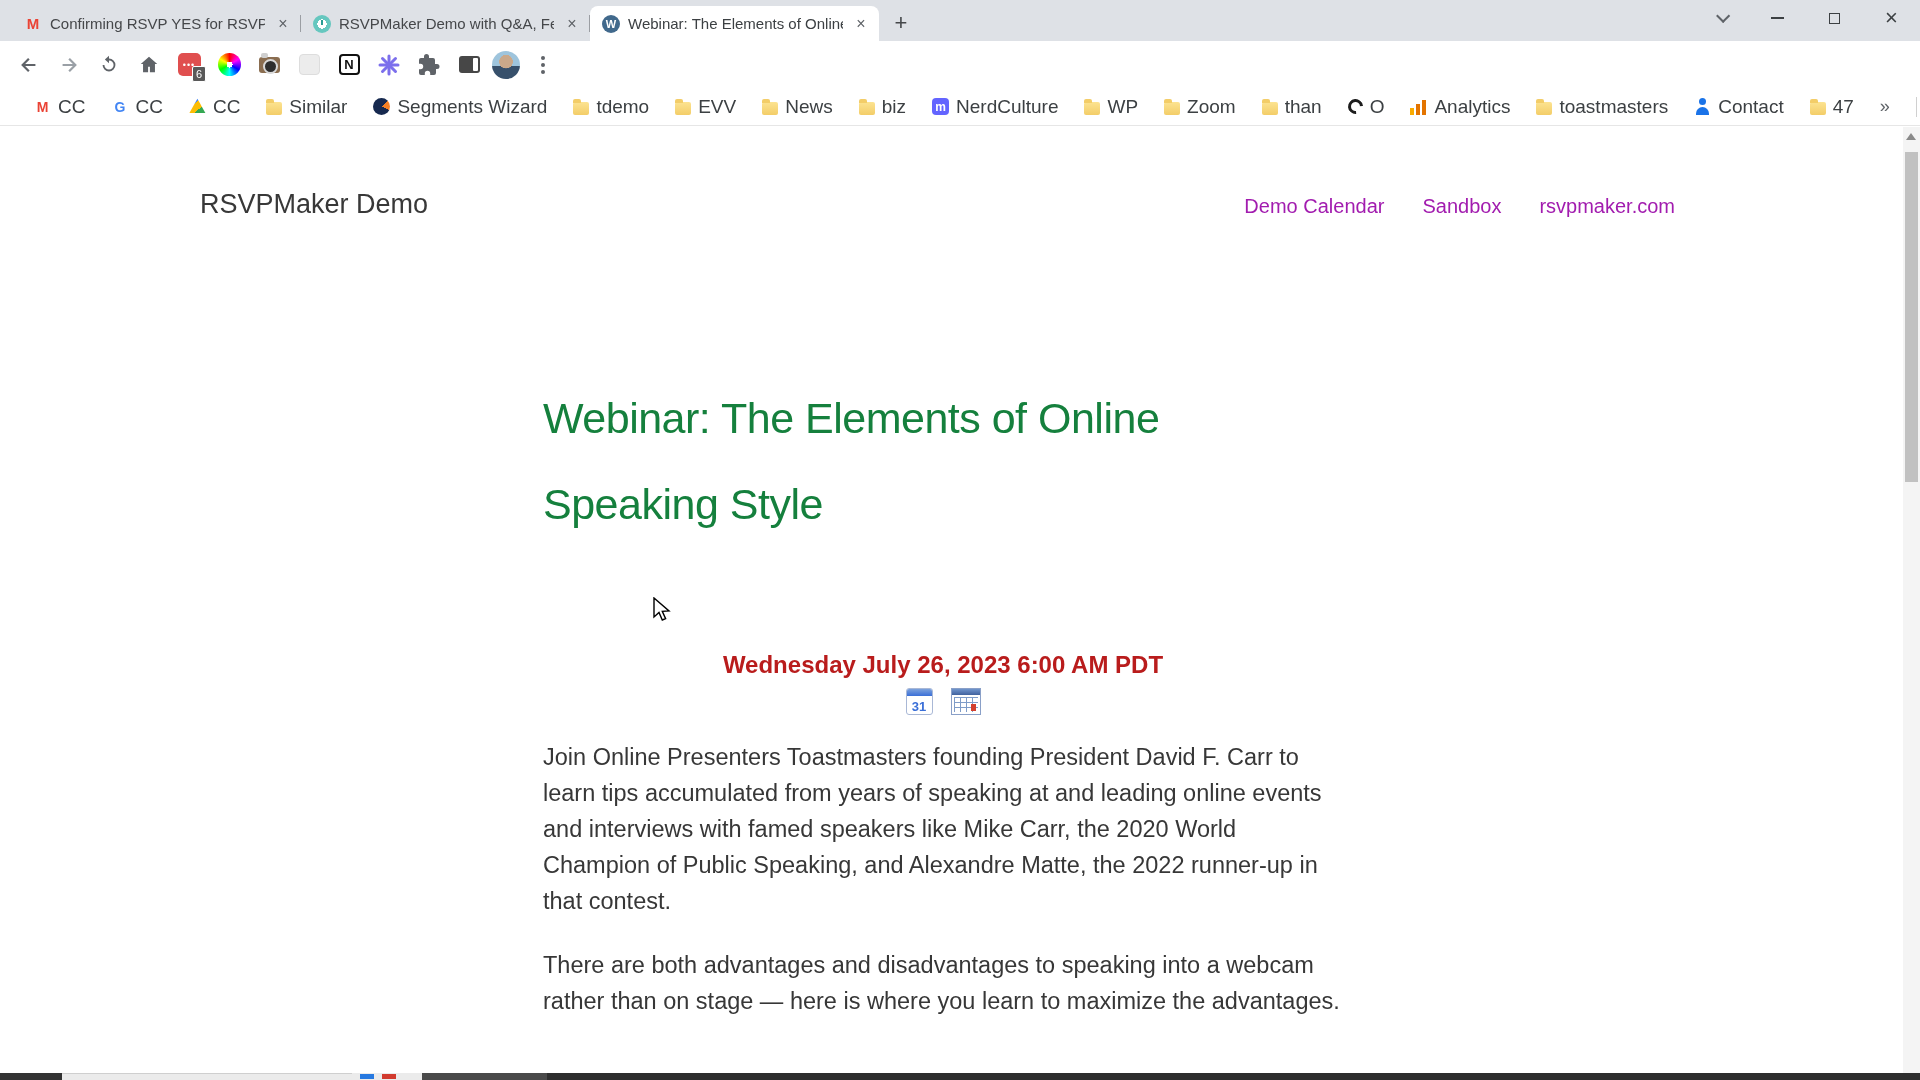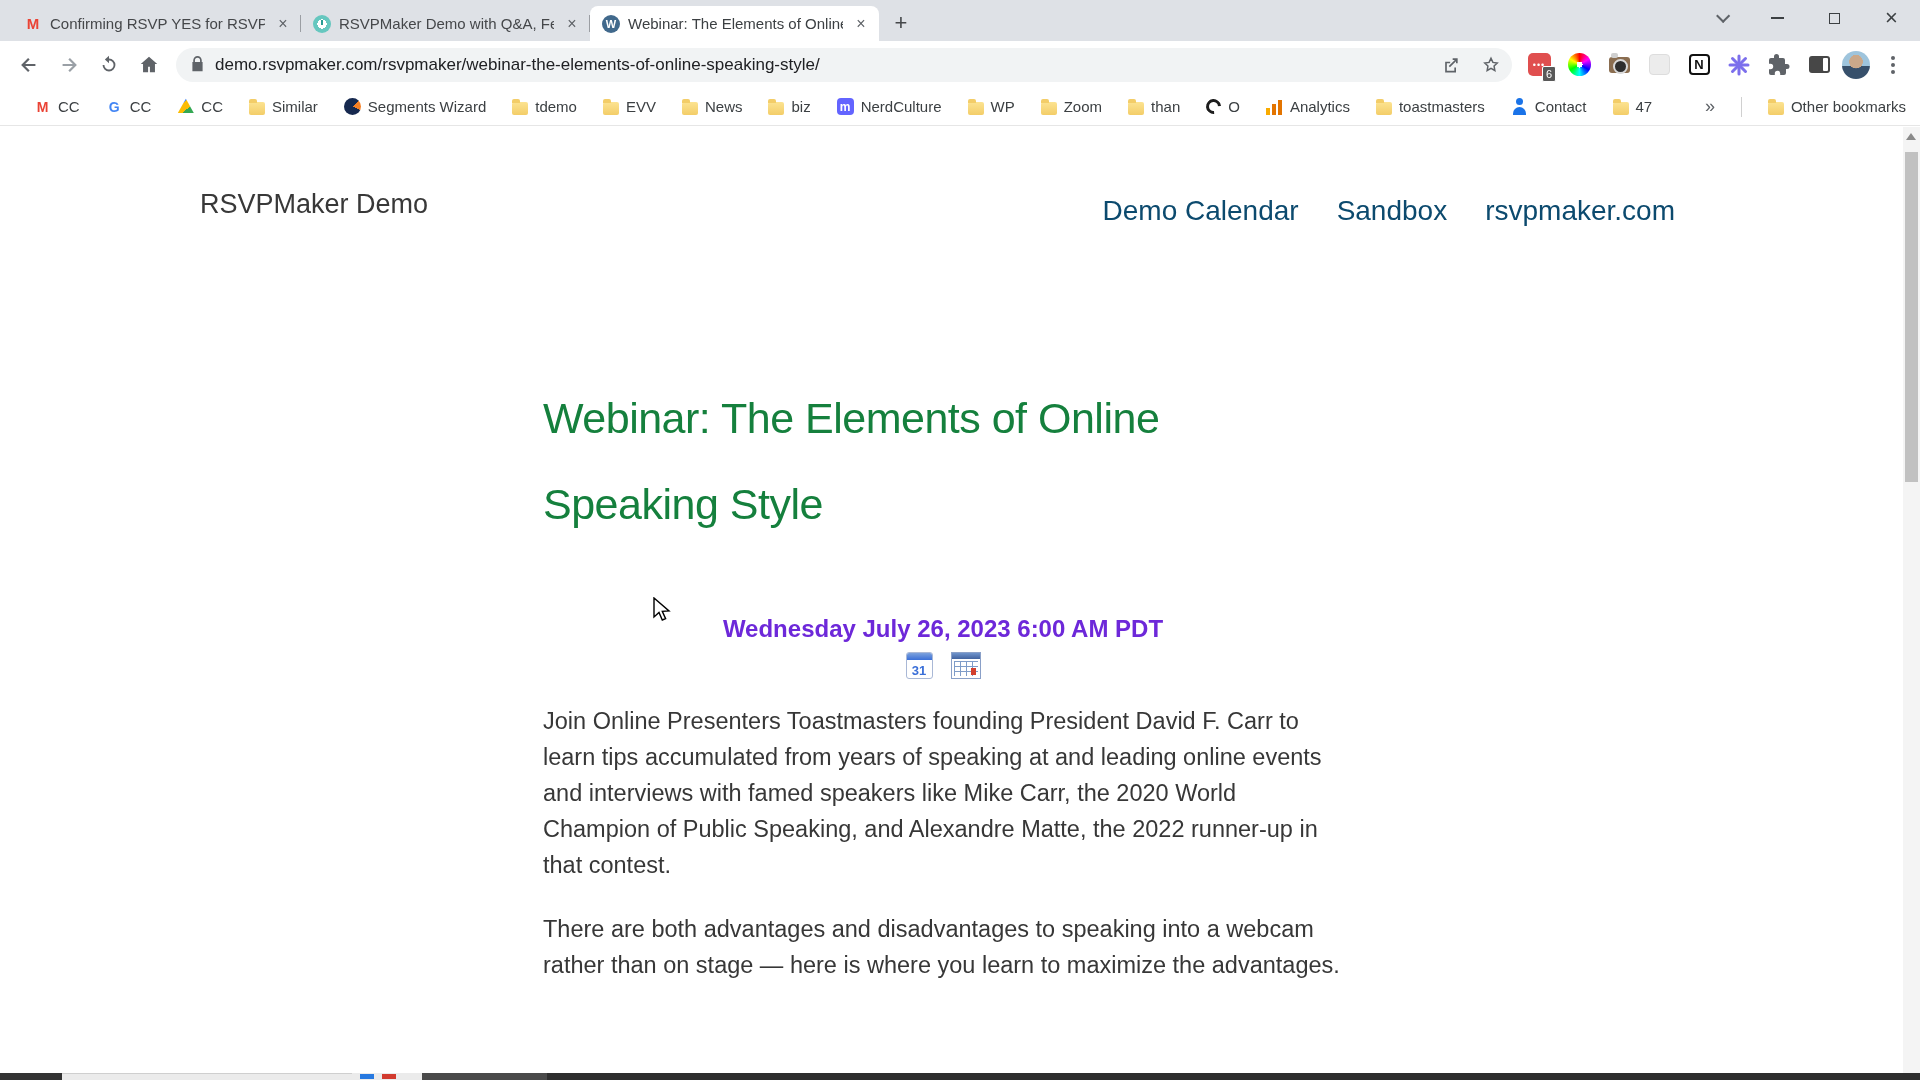--- a/index.html
+++ b/index.html
@@ -49,21 +49,21 @@
   .ext-notion::before { content:"N"; }
   .ext-sidepanel { width:21px; height:17px; background:#474747; border-radius:3px; position:relative; }
   .ext-sidepanel::after { content:""; position:absolute; top:2px; bottom:2px; right:2px; width:5px; background:#fff; border-radius:1px; }
   .avatar { width:28px; height:28px; border-radius:50%; background:radial-gradient(circle at 50% 38%,#caa88a 0 30%,rgba(0,0,0,0) 31%), linear-gradient(180deg,#9ec4dc 0 55%,#37506b 55% 100%); flex:none; }
   .dots-v { display:flex; flex-direction:column; gap:3px; }
   .dots-v i { width:4px; height:4px; border-radius:50%; background:#5f6368; }
 
   
   .bookmarks { position:absolute; top:88px; left:0; width:1920px; height:38px; background:#fff; border-bottom:1px solid #e6e6e6; display:flex; align-items:center; padding:0 14px 0 34px; gap:26px; }
   .bm { display:flex; align-items:center; gap:7px; flex:none; }
-  .bm-label { font-size:15px; color:#3c4043; white-space:nowrap; }
+  .bm-label { font-size:19px; color:#3c4043; white-space:nowrap; }
   .bm-ico { width:17px; height:17px; flex:none; position:relative; display:flex; align-items:center; justify-content:center; }
   .bm-ico.gmail::before { content:"M"; color:#ea4335; font-weight:700; font-size:14px; }
   .bm-ico.google::before { content:"G"; color:#4285f4; font-weight:700; font-size:14px; }
   .bm-ico.drive { background:linear-gradient(140deg,#4285f4 0 33%,#fbbc04 33% 62%,#34a853 62% 100%); clip-path:polygon(50% 4%,97% 88%,3% 88%); }
   .bm-ico.folder { background:linear-gradient(#fce391,#f3cd68); border-radius:2px; width:16px; height:13px; margin-top:3px; }
   .bm-ico.folder::before { content:""; position:absolute; top:-3px; left:0; width:8px; height:4px; background:#f3cd68; border-radius:2px 2px 0 0; }
   .bm-ico.segments { border-radius:50%; background:conic-gradient(from 200deg,#16294f 0 58%,#f58025 58% 76%,#16294f 76% 100%); }
   .bm-ico.mastodon { background:#6364ff; border-radius:4px; color:#fff; font-weight:700; font-size:12px; }
   .bm-ico.mastodon::before { content:"m"; }
   .bm-ico.ring { border:3px solid #1d1d1d; border-radius:50%; width:15px; height:15px; border-top-color:transparent; transform:rotate(130deg); }
@@ -72,24 +72,24 @@
     background-size:4px 7px,4px 11px,4px 15px; background-position:0 100%,6px 100%,12px 100%; }
   .bm-ico.person::before { content:""; position:absolute; top:0; left:5px; width:7px; height:7px; border-radius:50%; background:#1a73e8; }
   .bm-ico.person::after { content:""; position:absolute; bottom:0; left:2px; width:13px; height:8px; border-radius:7px 7px 0 0; background:#1a73e8; }
   .bm-overflow { margin-left:auto; font-size:18px; color:#5f6368; flex:none; }
   .bm-divider { width:1px; height:20px; background:#d0d0d0; flex:none; }
 
   
   .page { position:absolute; top:127px; left:0; width:1903px; height:946px; background:#fff; overflow:hidden; }
   .site-title { position:absolute; left:200px; top:62px; font-size:27px; color:#383838; }
   .site-nav { position:absolute; right:228px; top:68px; display:flex; gap:38px; }
-  .site-nav a { font-size:28px; color:#0c4a6e; text-decoration:none; }
+  .site-nav a { font-size:20px; color:#a21caf; text-decoration:none; }
   .content { position:absolute; left:543px; top:248px; width:800px; }
   .content h1 { font-size:43px; font-weight:400; color:#15803d; line-height:86px; letter-spacing:-0.5px; }
-  .event-date { margin-top:68px; text-align:center; font-size:24px; font-weight:700; color:#6d28d9; }
+  .event-date { margin-top:104px; text-align:center; font-size:24px; font-weight:700; color:#b91c1c; }
   .cal-row { margin-top:9px; display:flex; justify-content:center; gap:18px; align-items:flex-end; }
   .cal-g { width:27px; height:27px; background:#fff; border:1px solid #a9b8d6; border-radius:3px; position:relative; }
   .cal-g::before { content:""; position:absolute; top:0; left:0; right:0; height:7px; background:linear-gradient(#7da2dc,#3a6fd8); border-radius:2px 2px 0 0; }
   .cal-g .cal-day { position:absolute; bottom:0; left:0; right:0; text-align:center; font-size:13px; font-weight:700; color:#3a6fd8; }
   .cal-grid { width:30px; height:27px; background:#fff; border:1px solid #8aa0c8; position:relative; }
   .cal-grid::before { content:""; position:absolute; top:0; left:0; right:0; height:6px; background:linear-gradient(#6f94cc,#41629e); }
   .cal-grid .grid-body { position:absolute; left:2px; right:2px; top:8px; bottom:2px;
     background-image:repeating-linear-gradient(90deg,#7f9cc8 0 1px,rgba(0,0,0,0) 1px 6px),repeating-linear-gradient(#7f9cc8 0 1px,rgba(0,0,0,0) 1px 5px); }
   .cal-grid::after { content:""; position:absolute; right:4px; bottom:3px; width:5px; height:7px; background:#d3402e; }
   .event-alt { margin-top:14px; text-align:center; font-size:24px; font-weight:700; color:#000; }
@@ -174,38 +174,20 @@
     <span class="nav-ico">
       <svg class="ico" width="22" height="22" viewBox="0 0 24 24">
           <path d="M12 5V2L7.5 6 12 10V7a5 5 0 1 1-5 5H5a7 7 0 1 0 7-7z" fill="#5f6368"></path>
         </svg>
     </span>
     <span class="nav-ico">
       <svg class="ico" width="22" height="22" viewBox="0 0 24 24">
           <path d="M12 3 3 11h2.5v9h5.5v-6h2v6h5.5v-9H21z" fill="#5f6368"></path>
         </svg>
     </span>
-    <div class="omnibox">
-      <span>
-        <svg class="ico" width="15" height="17" viewBox="0 0 16 20">
-            <path d="M13 7V5a5 5 0 0 0-10 0v2H2v11h12V7zm-8-2a3 3 0 0 1 6 0v2H5z" fill="#5f6368"></path>
-          </svg>
-      </span>
-      <span class="url-text">demo.rsvpmaker.com/rsvpmaker/webinar-the-elements-of-online-speaking-style/</span>
-      <span class="omni-ico">
-        <svg class="ico" width="20" height="20" viewBox="0 0 24 24">
-            <path d="M14 4h6v6h-2V7.4l-7.3 7.3-1.4-1.4L16.6 6H14zM5 8h6v2H7v9h9v-4h2v6H5z" fill="#5f6368"></path>
-          </svg>
-      </span>
-      <span class="omni-ico">
-        <svg class="ico" width="20" height="20" viewBox="0 0 24 24">
-            <path d="m12 4 2.3 4.9 5.2.7-3.8 3.7.9 5.3L12 16l-4.6 2.6.9-5.3L4.5 9.6l5.2-.7z" fill="none" stroke="#5f6368" stroke-width="1.8"></path>
-          </svg>
-      </span>
-    </div>
     <span class="ext">
       <span class="ext-red"></span>
       <span class="ext-badge">6</span>
     </span>
     <span class="ext">
         <span class="ext-wheel"></span>
       </span>
     <span class="ext">
         <span class="ext-camera"></span>
       </span>

